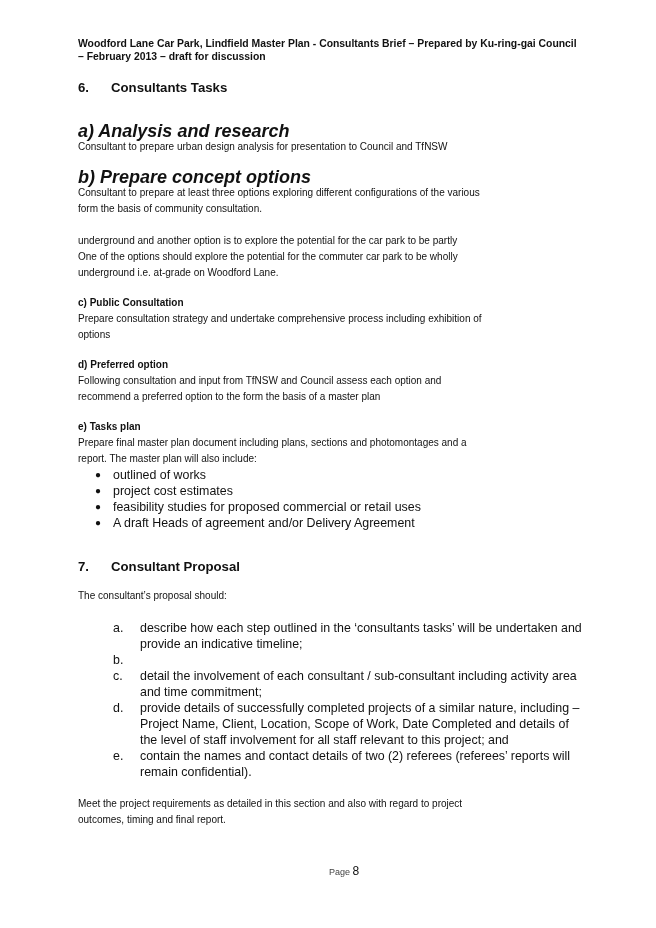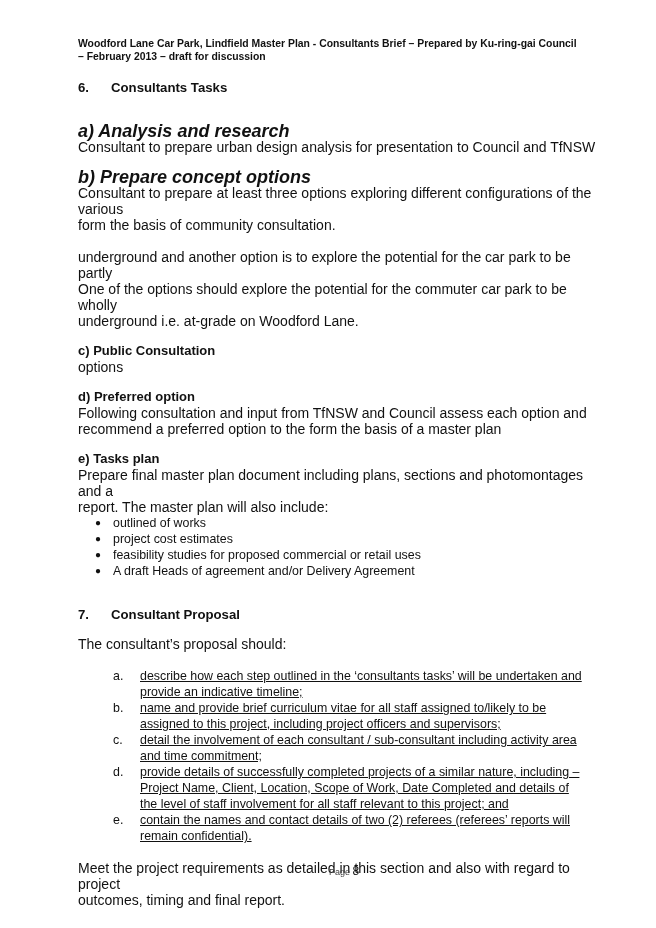--- a/index.html
+++ b/index.html
@@ -4,30 +4,30 @@
   <style>
     html, body { margin: 0; padding: 0; background: #ffffff; }
     body {
       width: 656px; height: 928px; position: relative; overflow: hidden;
       font-family: "Liberation Sans", sans-serif; color: #111111;
     }
     .page { position: absolute; left: 78px; top: 38px; width: 520px; }
     .header { font-size: 10.4px; font-weight: bold; line-height: 12.5px; }
     .h1 { font-size: 13.2px; font-weight: bold; margin-top: 17px; display: flex; }
     .h1 .num { width: 33px; }
-    .p { font-size: 14px; line-height: 16px; }
+    .p { font-size: 10px; line-height: 16px; }
     .sub-it { font-size: 18px; line-height: 16px; font-weight: bold; font-style: italic; }
-    .sub-b { font-size: 13px; line-height: 16px; font-weight: bold; }
+    .sub-b { font-size: 10px; line-height: 16px; font-weight: bold; }
     .bullets { list-style: none; margin: 0; padding: 0; }
     .bullets li { display: flex; font-size: 12.4px; line-height: 16px; }
     .bullets .dot { width: 18px; margin-left: 17px; font-size: 10px; }
     .alist { margin: 0; padding: 0; list-style: none; }
     .alist li { display: flex; font-size: 12.4px; line-height: 16px; }
     .alist .lbl { width: 27px; margin-left: 35px; flex: none; }
-    .alist .txt { flex: 1; text-decoration: underline; }
+    .alist .txt { flex: 1; }
     .footer { position: absolute; top: 864px; left: 16px; width: 656px; text-align: center; font-size: 9px; color: #444; }
     .footer b { font-size: 12px; color: #111; font-weight: normal; }
   </style>
 </head>
 <body>
 
 <div class="page">
   <div class="header">
     <div>Woodford Lane Car Park, Lindfield Master Plan - Consultants Brief – Prepared by Ku-ring-gai Council</div>
     <div>– February 2013 – draft for discussion</div>
@@ -51,20 +51,21 @@
   <div style="height:16px"></div>
   <div class="p">
     <div>underground and another option is to explore the potential for the car park to be partly</div>
     <div>One of the options should explore the potential for the commuter car park to be wholly</div>
     <div>underground i.e. at-grade on Woodford Lane.</div>
   </div>
 
   <div style="height:14px"></div>
   <div class="sub-b">c) Public Consultation</div>
   <div class="p">
+    <div>Prepare consultation strategy and undertake comprehensive process including exhibition of</div>
     <div>options</div>
   </div>
 
   <div style="height:14px"></div>
   <div class="sub-b">d) Preferred option</div>
   <div class="p">
     <div>Following consultation and input from TfNSW and Council assess each option and</div>
     <div>recommend a preferred option to the form the basis of a master plan</div>
   </div>
 
@@ -105,24 +106,20 @@
   <ol class="alist">
     <li>
       <span class="lbl">a.</span>
       <span class="txt">
           <div>describe how each step outlined in the ‘consultants tasks’ will be undertaken and</div>
           <div>provide an indicative timeline;</div>
         </span>
     </li>
     <li>
       <span class="lbl">b.</span>
-      <span class="txt">
-          <div>name and provide brief curriculum vitae for all staff assigned to/likely to be</div>
-          <div>assigned to this project, including project officers and supervisors;</div>
-        </span>
     </li>
     <li>
       <span class="lbl">c.</span>
       <span class="txt">
           <div>detail the involvement of each consultant / sub-consultant including activity area</div>
           <div>and time commitment;</div>
         </span>
     </li>
     <li>
       <span class="lbl">d.</span>

